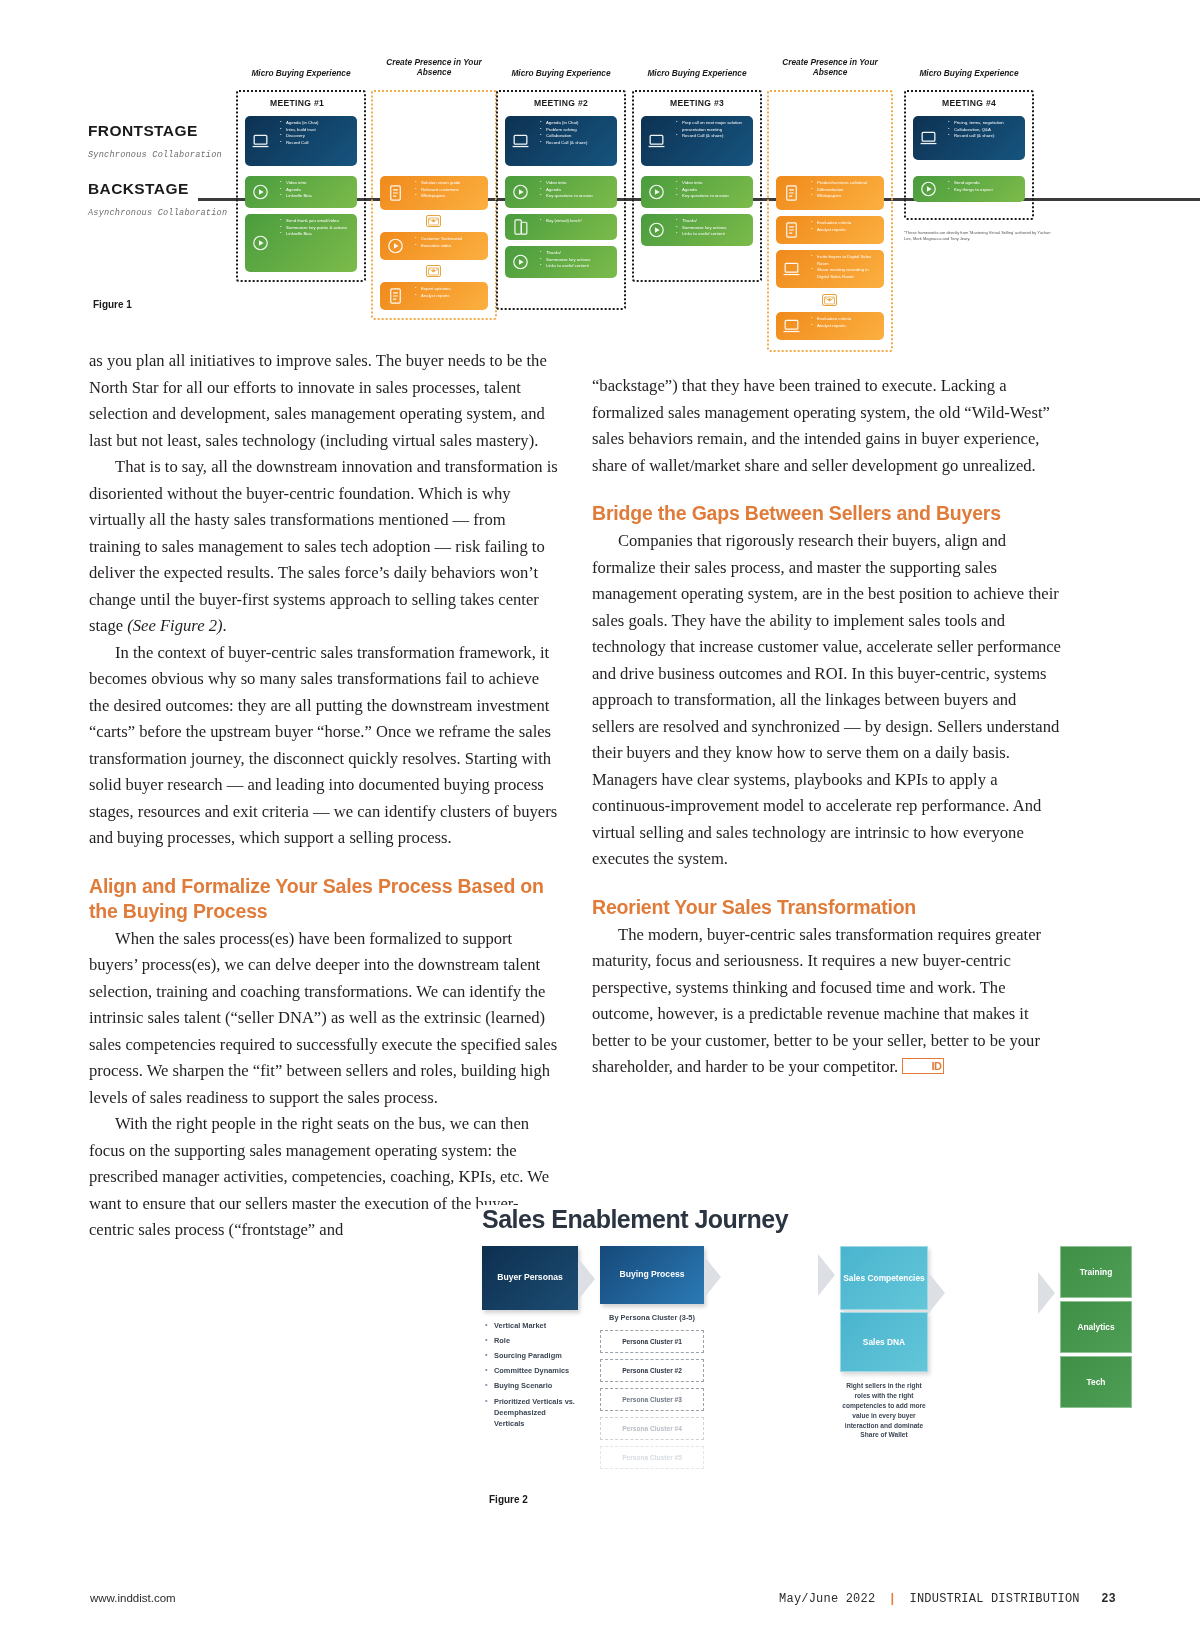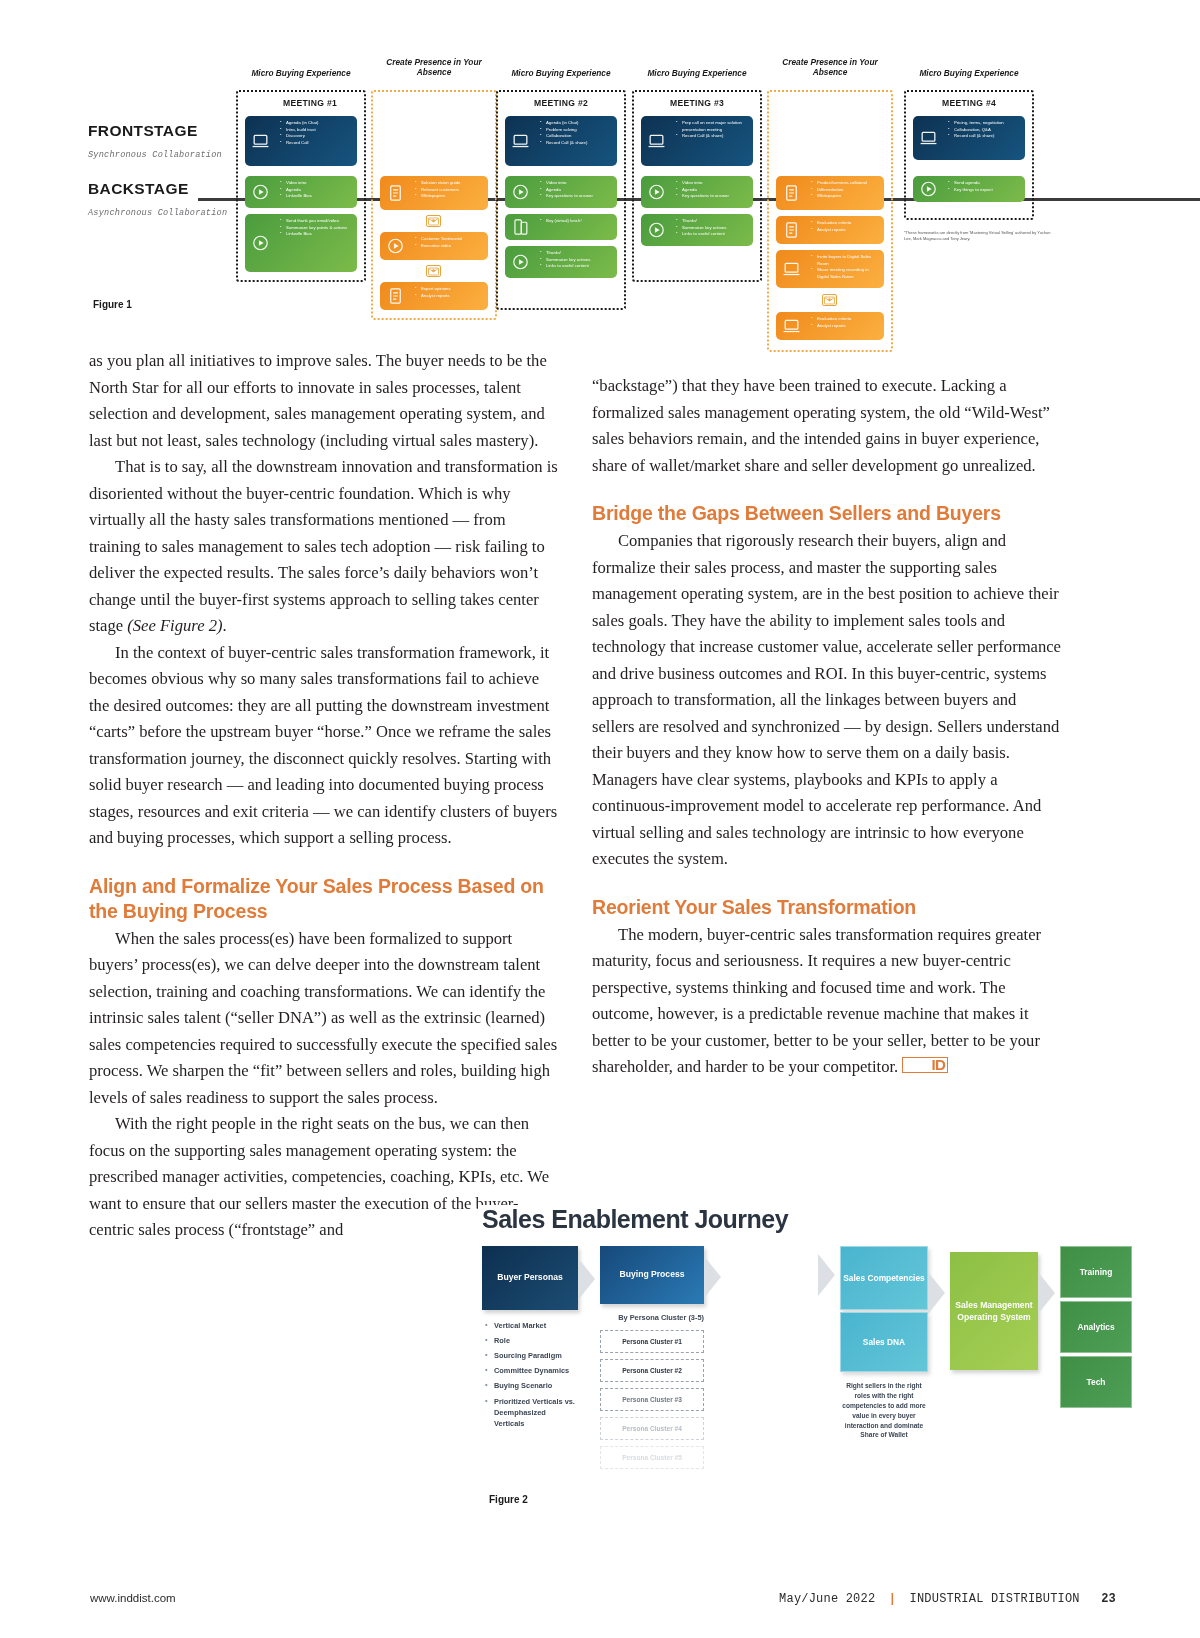--- a/index.html
+++ b/index.html
@@ -76,42 +76,42 @@
   .col p { margin:0; text-indent:26px; }
   .col p.noindent { text-indent:0; }
   #colL { left:89px; top:348px; }
   #colR { left:592px; top:373px; }
   h2.sect {
     font-family:"Liberation Sans", sans-serif; font-weight:bold; font-size:19.5px;
     color:#e07b39; margin:22px 0 2px 0; line-height:25px; letter-spacing:-.2px;
   }
   .id-mark {
     display:inline-block; border:1.6px solid #e07b39; color:#e07b39; font-family:"Liberation Sans", sans-serif;
-    font-weight:bold; font-size:15px; line-height:12px; padding:1px 2px; vertical-align:2px; letter-spacing:-.5px;
+    font-weight:bold; font-size:11px; line-height:12px; padding:1px 2px; vertical-align:2px; letter-spacing:-.5px;
   }
 
   
   .fig2 { position:absolute; left:478px; top:1205px; width:625px; height:285px; background:#fff; }
   .fig2-title {
     font-family:"Liberation Sans", sans-serif; font-weight:bold; font-size:25px;
     color:#2b3441; letter-spacing:-.5px; margin:0 0 12px 4px;
   }
   .f2-row { position:relative; height:232px; }
   .f2-stage { position:absolute; top:0; }
   .f2-head {
     color:#fff; font-family:"Liberation Sans", sans-serif; font-weight:bold;
     font-size:8.6px; text-align:center; display:flex; align-items:center; justify-content:center;
     line-height:1.3; box-shadow:2px 3px 4px rgba(0,0,0,.18);
   }
   .f2-head.h1 { background:linear-gradient(135deg,#0d2f4f 0%,#1c4d74 100%); }
   .f2-head.h2 { background:linear-gradient(135deg,#16497a 0%,#2b7ab5 100%); }
   .f2-head.h3 { background:linear-gradient(135deg,#1d6fae 0%,#3b95d1 100%); }
   .f2-sub {
     font-family:"Liberation Sans", sans-serif; font-weight:bold; font-size:7.4px; color:#3c4654;
-    text-align:right; line-height:1.45; margin-top:9px;
+    text-align:center; line-height:1.45; margin-top:9px;
   }
   .f2-bullets {
     font-family:"Liberation Sans", sans-serif; font-weight:bold; font-size:7.4px; color:#3c4654;
     line-height:1.5; margin-top:10px; padding-left:12px; list-style:none;
   }
   .f2-bullets li { position:relative; margin-bottom:4px; }
   .f2-bullets li:before { content:"•"; position:absolute; left:-9px; top:-1px; color:#8a94a0; }
   .pc-box {
     border:1px dashed #9aa2ac; font-family:"Liberation Sans", sans-serif; font-weight:bold;
     font-size:6.6px; color:#2b3441; text-align:center; padding:7px 0; margin-top:6px;
@@ -186,21 +186,21 @@
     <div class="bs-block">
       <div class="fs-title">BACKSTAGE</div>
       <div class="fs-sub">Asynchronous Collaboration</div>
     </div>
 
     <div class="timeline-word">Timeline</div>
     <div class="timeline-axis"></div>
 
     <div class="col-head" style="left:152px; top:34px; width:122px;">Micro Buying Experience</div>
     <div class="dash-box" style="left:148px; top:56px; width:130px; height:192px;"></div>
-    <div class="meeting-title" style="left:157px; top:64px; width:130px;">MEETING #1</div>
+    <div class="meeting-title" style="left:144px; top:64px; width:130px;">MEETING #1</div>
 
     <div class="card blue" style="left:157px; top:82px; width:112px; height:50px;">
       <svg class="glyph" viewBox="0 0 24 24" fill="none" stroke="#ffffff" stroke-width="1.6">
         <rect x="4" y="5" width="16" height="11" rx="1.2"></rect>
           <path d="M2 19h20"></path>
       </svg>
       <ul>
           <li>Agenda (in Chat)</li>
           <li>Intro, build trust</li>
           <li>Discovery</li>
@@ -490,23 +490,20 @@
 
       <div class="chev" style="left:340px; top:8px;"></div>
 
       <div class="f2-stage" style="left:362px; width:88px;">
         <div class="teal-box" style="height:64px;">Sales Competencies</div>
         <div class="teal-box" style="height:60px; margin-top:2px;">Sales DNA</div>
         <div class="f2-note">Right sellers in the right roles with the right competencies to add more value in every buyer interaction and dominate Share of Wallet</div>
       </div>
       <div class="chev" style="left:450px; top:26px;"></div>
 
-      <div class="f2-stage" style="left:472px; width:88px; top:6px;">
-        <div class="lime-box" style="height:118px;">Sales Management Operating System</div>
-      </div>
       <div class="chev" style="left:560px; top:26px;"></div>
 
       <div class="f2-stage" style="left:582px; width:72px;">
         <div class="green-box" style="height:52px;">Training</div>
         <div class="green-box" style="height:52px; margin-top:3px;">Analytics</div>
         <div class="green-box" style="height:52px; margin-top:3px;">Tech</div>
       </div>
 
     </div>
   </div>

